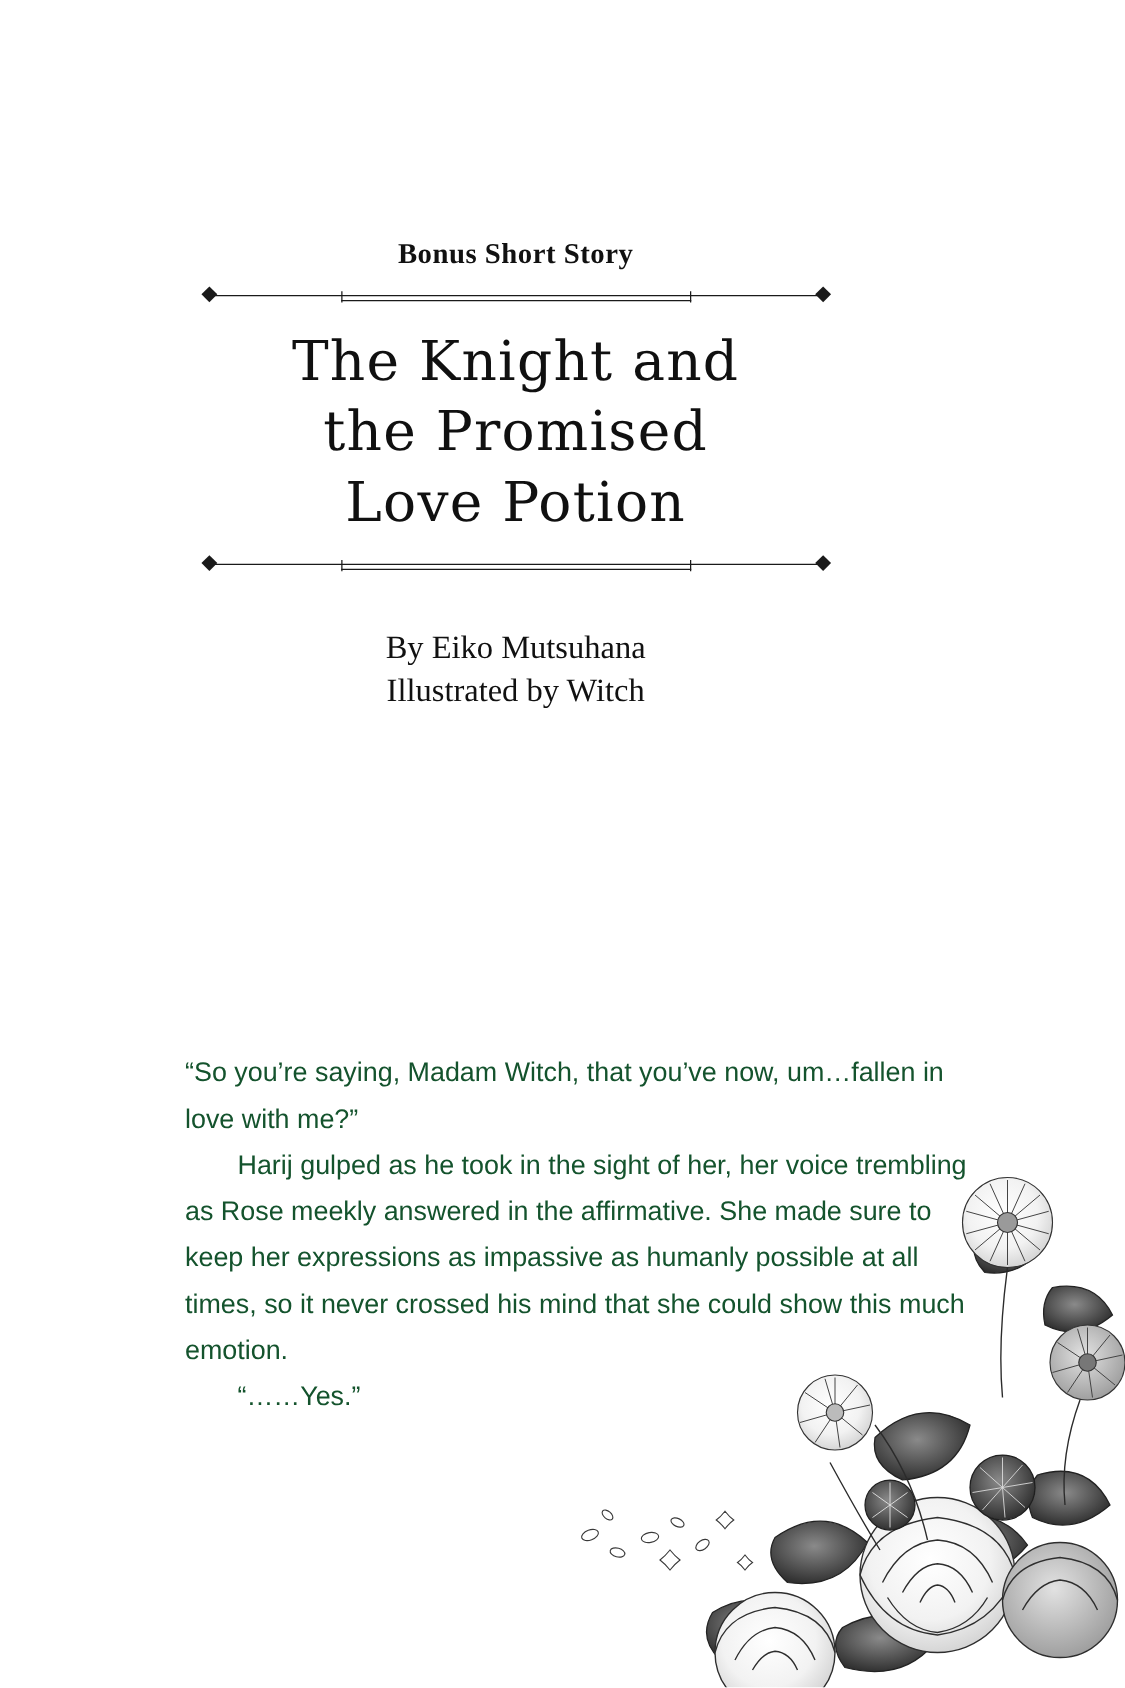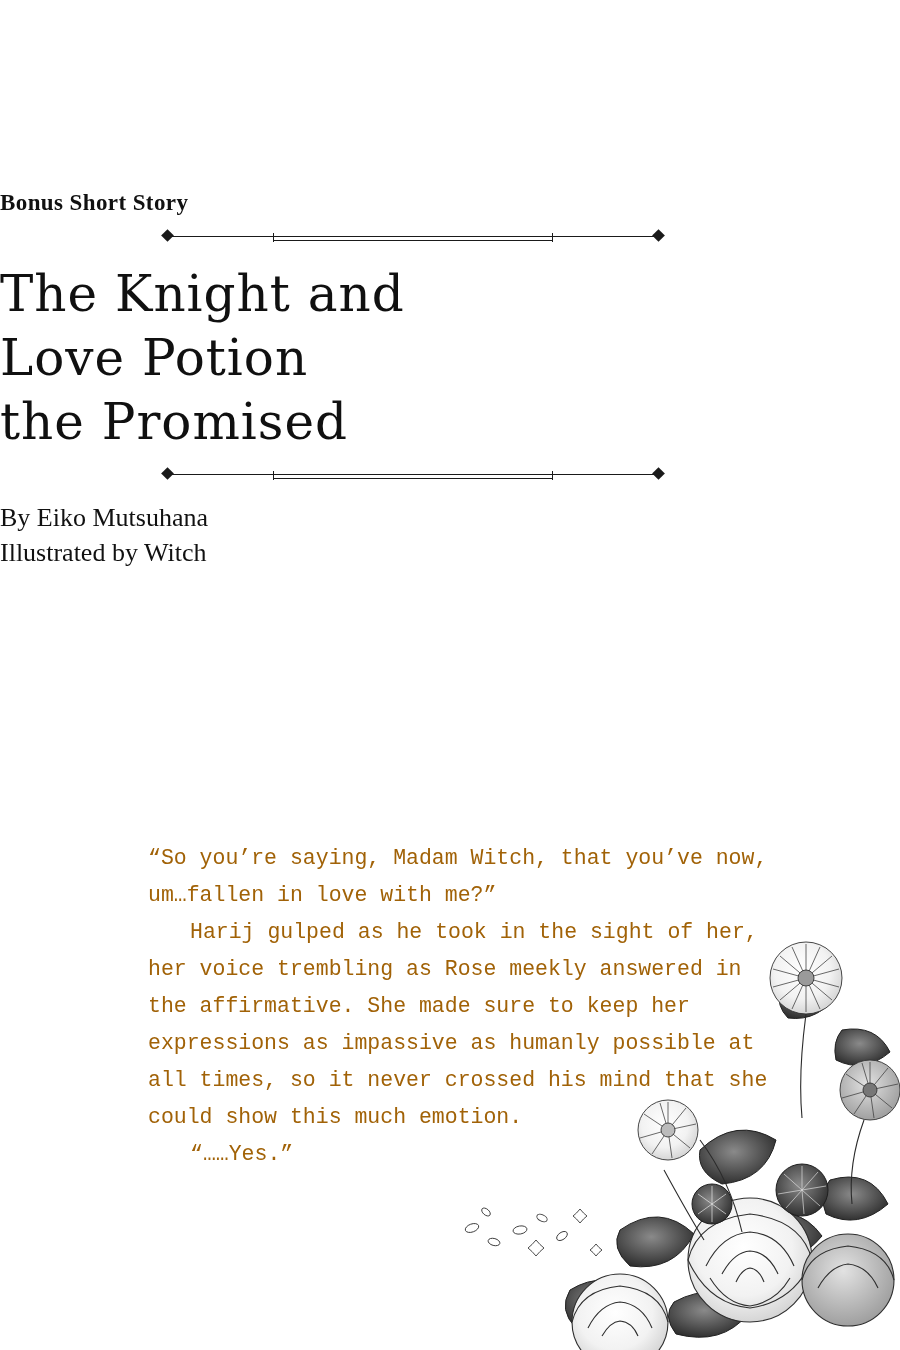--- a/index.html
+++ b/index.html
@@ -20,20 +20,21 @@
     position: absolute;
     inset: 0;
   }
 
   
   .title-block {
     position: absolute;
     top: 190px;
     left: 0;
     width: 825px;
+    text-align: center;
   }
 
   .eyebrow {
     font-family: "Liberation Serif", serif;
     font-weight: bold;
     font-size: 23px;
     letter-spacing: 0.4px;
     color: #111111;
     margin: 0 0 10px 0;
   }
@@ -76,49 +77,49 @@
     width: 9px;
     height: 9px;
     background: #1a1a1a;
     transform: rotate(45deg);
   }
   .rule .dia.l { left: 0; }
   .rule .dia.r { right: 0; }
 
   .book-title {
     font-family: "DejaVu Serif", serif;
-    font-size: 50px;
+    font-size: 44px;
     line-height: 1.28;
     font-weight: normal;
     letter-spacing: 1px;
     color: #101010;
     margin: 14px 0 10px 0;
     padding: 0;
   }
   .book-title .line { display: block; }
 
   .byline {
     font-family: "Liberation Serif", serif;
     font-size: 26px;
     line-height: 1.35;
     color: #111111;
-    margin-top: 14px;
+    margin-top: 37px;
   }
   .byline div { display: block; }
 
   
   .body-text {
     position: absolute;
     top: 840px;
     left: 148px;
     width: 640px;
-    font-family: Liberation Mono, monospace;
+    font-family: Liberation Sans, sans-serif;
     font-size: 21.5px;
     line-height: 37px;
-    color: #a16207;
+    color: #14532d;
   }
   .body-text p {
     margin: 0;
     text-indent: 0;
   }
   .body-text p.indent {
     text-indent: 42px;
   }
   .body-text p.italic {
     font-style: italic;
@@ -148,22 +149,22 @@
       <div class="bar"></div>
       <div class="bar2"></div>
       <div class="tick l"></div>
       <div class="tick r"></div>
       <div class="dia l"></div>
       <div class="dia r"></div>
     </div>
 
     <h1 class="book-title">
       <span class="line">The Knight and</span>
+      <span class="line">the Promised</span>
       <span class="line">Love Potion</span>
-      <span class="line">the Promised</span>
     </h1>
 
     <div class="rule">
       <div class="bar"></div>
       <div class="bar2"></div>
       <div class="tick l"></div>
       <div class="tick r"></div>
       <div class="dia l"></div>
       <div class="dia r"></div>
     </div>

